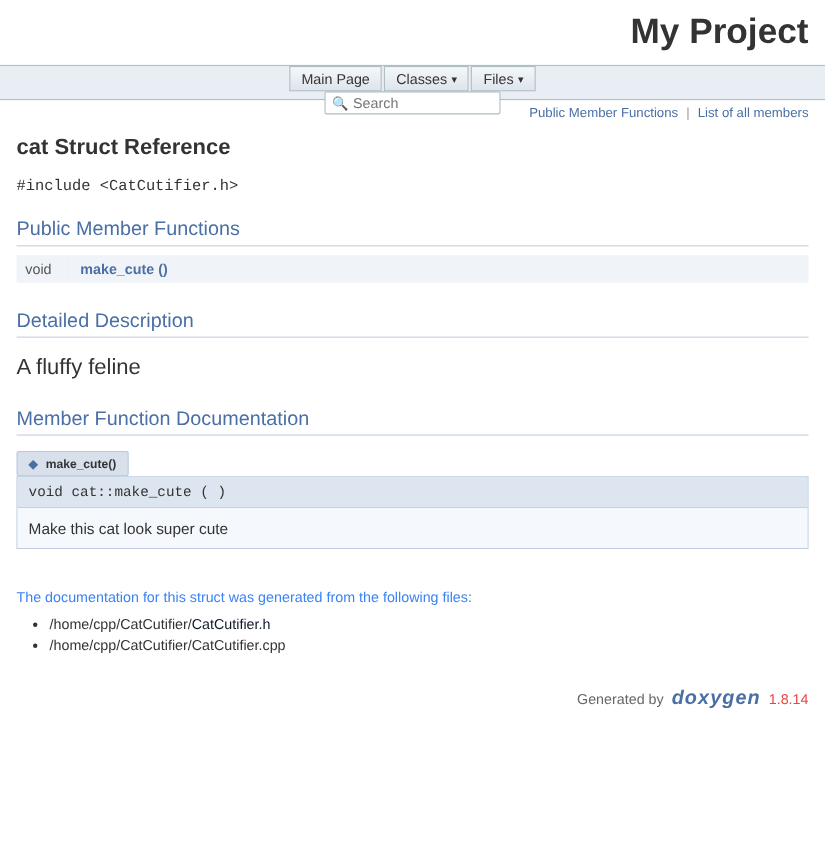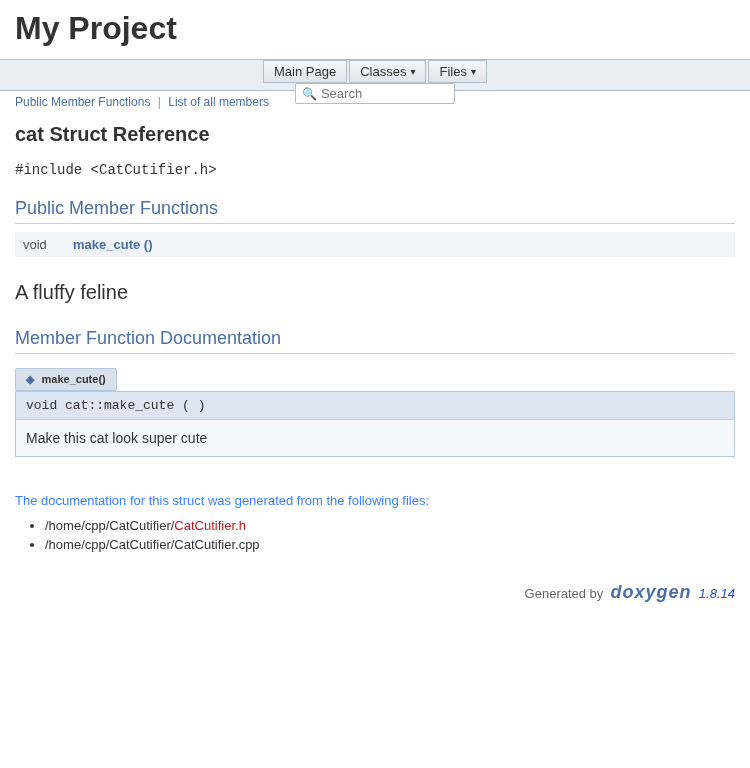--- a/index.html
+++ b/index.html
@@ -13,20 +13,21 @@
     
     #page-header {
       padding: 10px 15px 6px 15px;
       background: #fff;
     }
     #page-header h1 {
       font-size: 32px;
       font-weight: bold;
       color: #333;
       margin-bottom: 6px;
+      text-align: right;
     }
 
     
     #navbar {
       background: #e8eef4;
       border-top: 1px solid #b0bec5;
       border-bottom: 1px solid #b0bec5;
       padding: 0 10px;
       display: flex;
       align-items: center;
@@ -71,20 +72,21 @@
       border: none;
       outline: none;
       font-size: 13px;
       color: #666;
       width: 100%;
       background: transparent;
     }
 
     
     #quicklinks {
+      text-align: right;
       padding: 4px 15px;
       font-size: 12px;
       color: #555;
       border-bottom: none;
     }
     #quicklinks a {
       color: #4a6fa5;
       text-decoration: none;
     }
     #quicklinks .separator {
@@ -206,42 +208,41 @@
     .files-list {
       list-style: disc;
       padding-left: 30px;
       font-size: 13px;
     }
     .files-list li {
       margin-bottom: 4px;
       color: #333;
     }
     .files-list a {
-      color: #b91c1c;
+      color: #0f172a;
       text-decoration: none;
     }
 
     
     #footer {
       text-align: right;
       padding: 16px 15px 10px 15px;
       font-size: 13px;
       color: #666;
     }
     #footer .doxygen-brand {
       font-size: 18px;
       color: #4a6fa5;
       font-style: italic;
       font-weight: bold;
       letter-spacing: 1px;
     }
     #footer .version {
-      color: #1d4ed8;
-      font-size: 13px;
-      font-style: italic;
+      color: #ef4444;
+      font-size: 13px;
     }
   </style>
 </head>
 <body>
 
 <div id="page-header">
   <h1>My Project</h1>
 </div>
 
 <div id="navbar">
@@ -284,20 +285,21 @@
         <td class="return-type">void</td>
         <td>
           <a href="#" class="func-link">make_cute ()</a>
         </td>
       </tr>
     </tbody>
       </table>
   </div>
 
   <div class="section">
+    <div class="section-header">Detailed Description</div>
     <p class="section-desc">A fluffy feline</p>
   </div>
 
   <div class="section">
     <div class="section-header">Member Function Documentation</div>
 
     <div style="margin-top: 14px;">
       
       <div class="member-anchor-box">
         <span class="diamond">◆</span>

